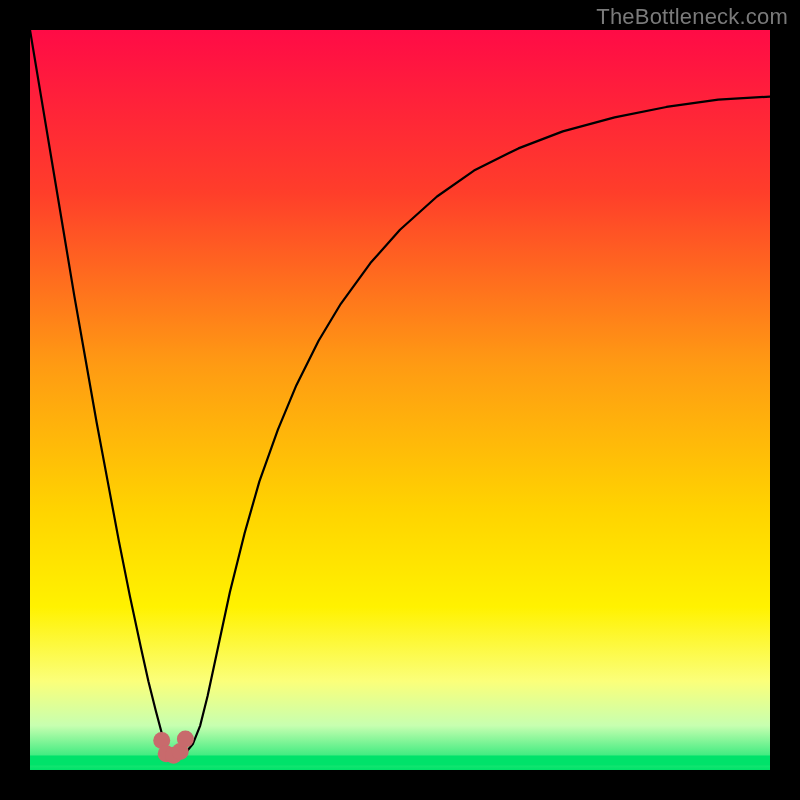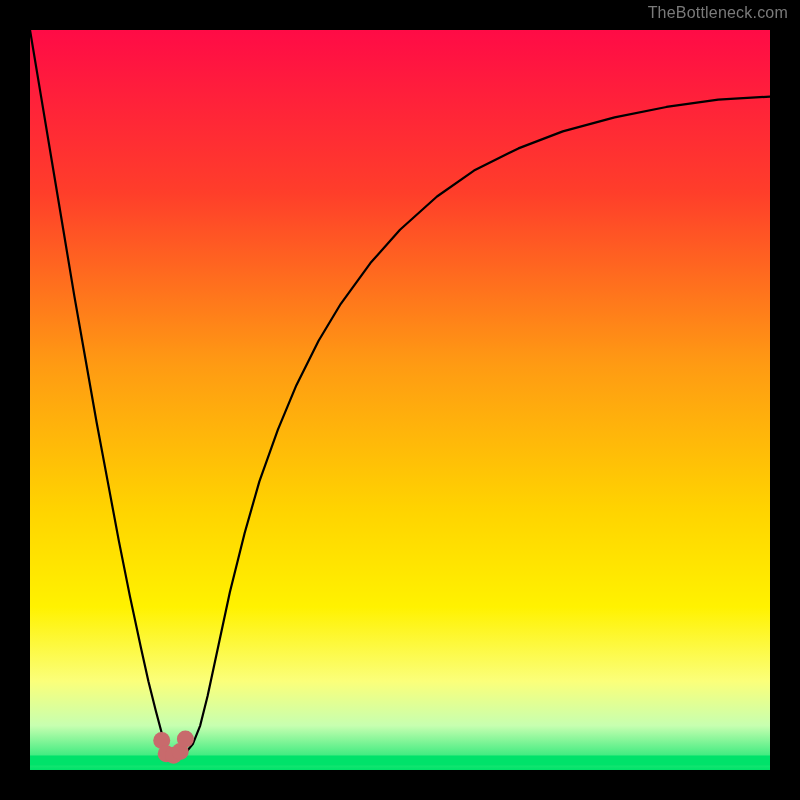--- a/index.html
+++ b/index.html
@@ -24,21 +24,21 @@
     left: 0;
     top: 0;
     width: 740px;
     height: 740px;
   }
   .watermark {
     position: absolute;
     top: 4px;
     right: 12px;
     color: #7a7a7a;
-    font-size: 16px;
+    font-size: 22px;
     font-weight: 500;
     letter-spacing: 0.2px;
     user-select: none;
   }
   svg { display: block; }
 </style>
 </head>
 <body>
 
 <div class="watermark">TheBottleneck.com</div>

